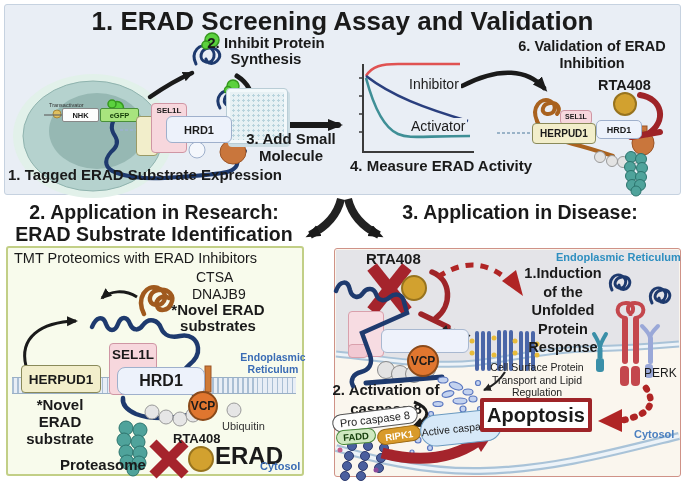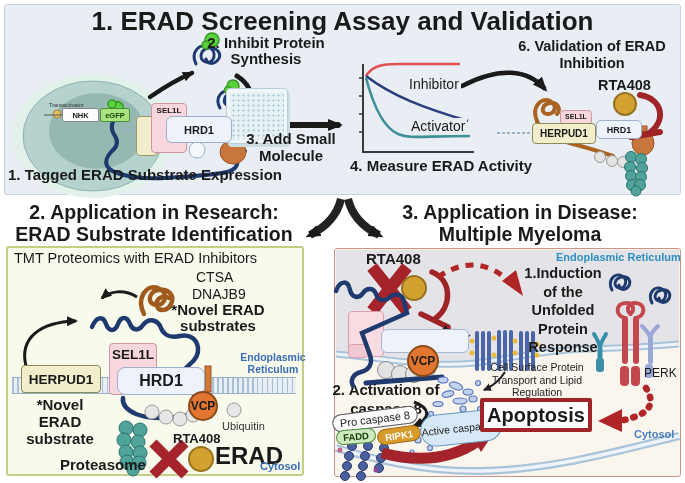--- a/index.html
+++ b/index.html
@@ -286,41 +286,40 @@
 
       <path d="M382,453 C420,463 452,459 478,441" fill="none" stroke="#a5242c" stroke-width="11"></path>
       <path d="M497,428 L469,431 L481,452 Z" fill="#a5242c"></path>
       <path d="M414,402 C430,408 432,418 414,426" fill="none" stroke="#1a1a1a" stroke-width="3" marker-end="url(#ab)"></path>
     </g>
   </svg>
 
   <div class="lbl b c" style="left:0px;top:6px;width:685px;font-size:26px;">1.  ERAD Screening Assay and Validation</div>
   <div class="lbl" style="left:49px;top:102px;font-size:5.5px;color:#333;">Transactivator</div>
   <div class="box" style="left:62px;top:108px;width:37px;height:14px;font-size:7.5px;background:#fdfdfd;border:1px solid #888;border-radius:2px;">NHK</div>
-  <div class="box" style="left:100px;top:108px;width:30px;height:14px;font-size:7.5px;background:#a8e47e;border:1px solid #4a8f3a;border-radius:2px;color:#143d08;">eGFP</div>
+  <div class="box" style="left:100px;top:108px;width:39px;height:14px;font-size:7.5px;background:#a8e47e;border:1px solid #4a8f3a;border-radius:2px;color:#143d08;">eGFP</div>
   <div class="lbl b" style="left:8px;top:166px;font-size:15px;">1. Tagged ERAD Substrate Expression</div>
   <div class="lbl b c" style="left:200px;top:35px;width:132px;font-size:15px;line-height:16px;">2. Inhibit Protein Synthesis</div>
   <div id="plate" class="abs" style="left:226px;top:88px;width:60px;height:54px;"></div>
   <div class="lbl b c" style="left:243px;top:131px;width:96px;font-size:15px;line-height:16.5px;">3. Add Small Molecule</div>
   <div class="lbl glab" style="left:407px;top:76px;font-size:14px;text-align:center;">Inhibitor</div>
   <div class="lbl glab" style="left:409px;top:118px;font-size:14px;">Activator</div>
   <div class="lbl b" style="left:350px;top:157px;font-size:15px;">4. Measure ERAD Activity</div>
   <div class="lbl b c" style="left:506px;top:38px;width:172px;font-size:14.5px;line-height:17px;">6. Validation of ERAD Inhibition</div>
   <div class="lbl b" style="left:598px;top:77px;font-size:14.5px;">RTA408</div>
   <div class="box" style="left:136px;top:116px;width:22px;height:40px;background:#f2eecb;border:1px solid #9a9a66;"></div>
   <div class="box tt" style="left:151px;top:103px;width:36px;height:50px;font-size:8px;background:#f7d7dd;border:1px solid #cf96a4;">SEL1L</div>
   <div class="box" style="left:166px;top:116px;width:66px;height:27px;font-size:11px;background:#edf2fb;border:1px solid #9fb0cc;border-radius:6px;">HRD1</div>
   <div class="box tt" style="left:560px;top:110px;width:32px;height:15px;font-size:7px;background:#f7d7dd;border:1px solid #cf96a4;">SEL1L</div>
   <div class="box" style="left:532px;top:123px;width:64px;height:21px;font-size:10px;background:#f2eecb;border:1px solid #8a8a5a;">HERPUD1</div>
   <div class="box" style="left:596px;top:120px;width:46px;height:19px;font-size:9px;background:#edf2fb;border:1px solid #9fb0cc;border-radius:5px;">HRD1</div>
 
   <div class="lbl b c" style="left:6px;top:201px;width:296px;font-size:19.5px;">2. Application in Research:</div>
   <div class="lbl b c" style="left:6px;top:223px;width:296px;font-size:19.5px;">ERAD Substrate Identification</div>
   <div class="lbl b c" style="left:368px;top:201px;width:304px;font-size:19.5px;">3. Application in Disease:</div>
-  <div class="lbl b c" style="left:368px;top:223px;width:304px;font-size:19.5px;">Multiple Myeloma</div>
 
   <div class="lbl" style="left:14px;top:250px;font-size:14.5px;">TMT Proteomics with ERAD Inhibitors</div>
   <div class="lbl" style="left:196px;top:269px;font-size:14px;">CTSA</div>
   <div class="lbl" style="left:192px;top:286px;font-size:14px;">DNAJB9</div>
   <div class="lbl b c" style="left:168px;top:302px;width:100px;font-size:15px;line-height:16px;">*Novel ERAD substrates</div>
   <div class="box tt" style="left:109px;top:343px;width:48px;height:52px;font-size:13.5px;background:#f7d7dd;border:1.5px solid #cf96a4;padding-top:3px;">SEL1L</div>
   <div class="box" style="left:117px;top:367px;width:88px;height:28px;font-size:16px;background:#edf2fb;border:1.5px solid #9fb0cc;border-radius:8px;">HRD1</div>
   <div class="box" style="left:21px;top:365px;width:80px;height:28px;font-size:13.5px;background:#f2eecb;border:1.5px solid #8a8a5a;">HERPUD1</div>
   <div class="lbl b c" style="left:17px;top:396px;width:86px;font-size:15px;line-height:17px;">*Novel ERAD substrate</div>
   <div class="lbl b c" style="left:235px;top:351px;width:76px;font-size:10.5px;line-height:12px;color:#3a6cb5;">Endoplasmic Reticulum</div>

